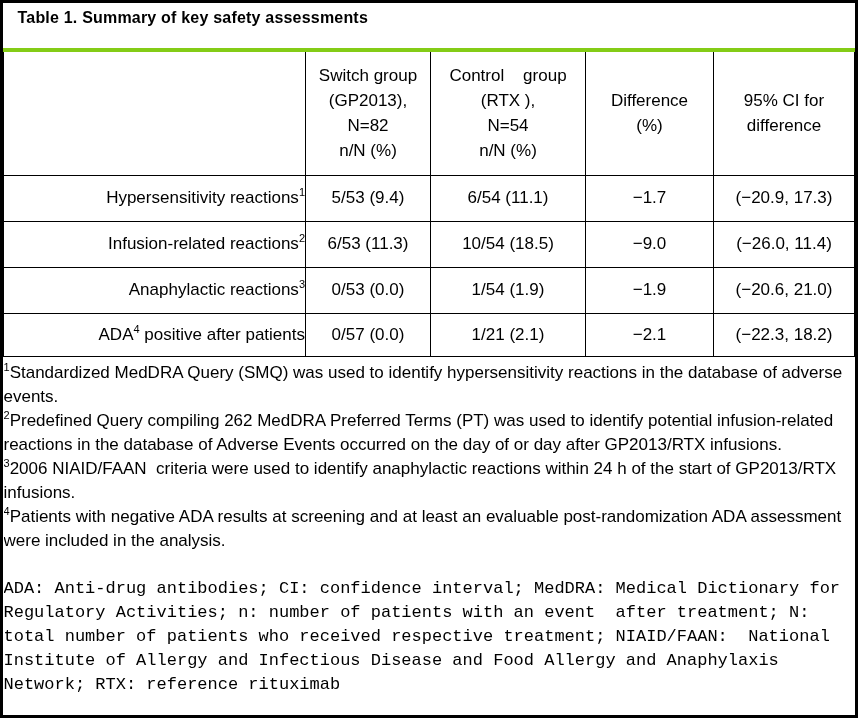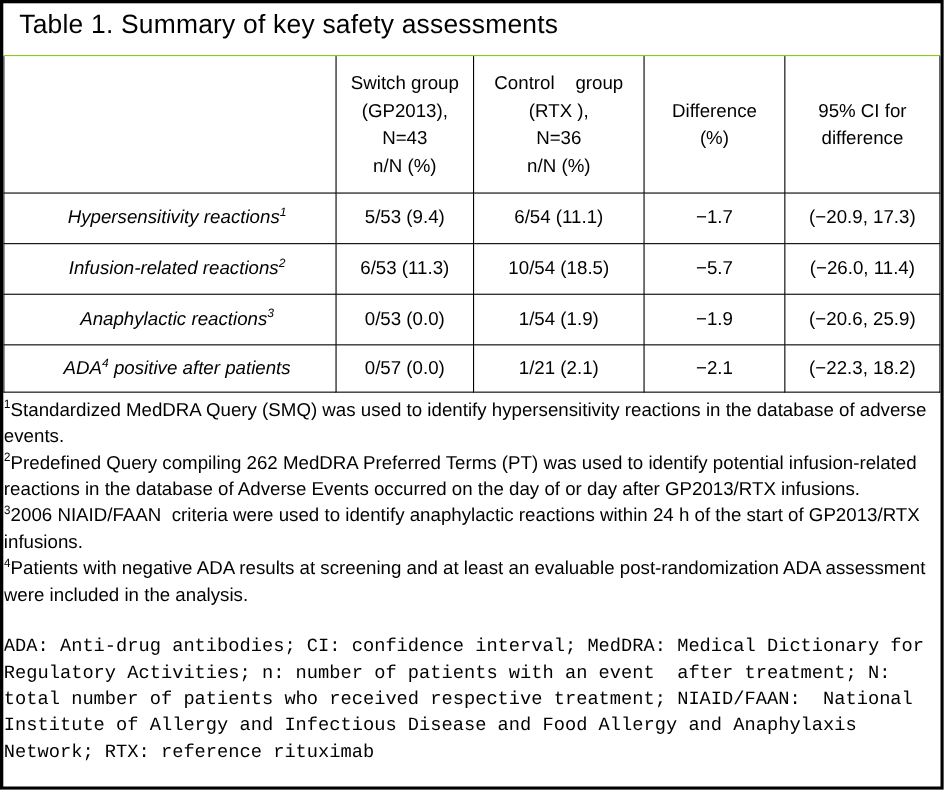--- a/index.html
+++ b/index.html
@@ -26,40 +26,39 @@
   table.safety td {
     border: 1px solid #000000;
     padding: 0;
     font-size: 17px;
     vertical-align: middle;
     overflow: hidden;
   }
   tr.title-row { height: 47px; }
   tr.title-row td {
     border: none;
-    border-bottom: 1px solid #84cc16;
-    font-size: 24px;
-    font-weight: normal;
+    border-bottom: 4px solid #84cc16;
+    font-size: 16px;
+    font-weight: bold;
     vertical-align: top;
     padding: 6px 10px 0 14px;
     letter-spacing: 0.2px;
   }
   tr.header-row { height: 125px; }
   tr.header-row td {
     text-align: center;
     line-height: 25px;
   }
   .prewrap { white-space: pre-wrap; }
   tr.data-row { height: 46px; }
   tr.data-row-last { height: 43px; }
   tr.data-row td, tr.data-row-last td { text-align: center; }
   tr.data-row td.label, tr.data-row-last td.label {
-    text-align: center;
+    text-align: right;
     padding-left: 13px;
-    font-style: italic;
   }
   sup {
     font-size: 11px;
     line-height: 0;
   }
   tr.footer-row td {
     border: none;
     border-top: 1px solid #a21caf;
     vertical-align: top;
     padding: 4px 8px 0 0;
@@ -83,54 +82,54 @@
     </colgroup>
     <tbody>
       <tr class="title-row">
         <td colspan="5">Table 1. Summary of key safety assessments</td>
       </tr>
 
       <tr class="header-row">
         <td></td>
         <td class="prewrap">Switch group
 (GP2013),
-N=43
+N=82
 n/N (%)</td>
         <td class="prewrap">Control    group
 (RTX ),
-N=36
+N=54
 n/N (%)</td>
         <td class="prewrap">Difference
 (%)</td>
         <td class="prewrap">95% CI for
 difference</td>
       </tr>
 
       <tr class="data-row">
         <td class="label"><span>Hypersensitivity reactions</span><sup>1</sup><span></span></td>
         <td>5/53 (9.4)</td>
         <td>6/54 (11.1)</td>
         <td>−1.7</td>
         <td>(−20.9, 17.3)</td>
       </tr>
 
       <tr class="data-row">
         <td class="label"><span>Infusion-related reactions</span><sup>2</sup><span></span></td>
         <td>6/53 (11.3)</td>
         <td>10/54 (18.5)</td>
-        <td>−5.7</td>
+        <td>−9.0</td>
         <td>(−26.0, 11.4)</td>
       </tr>
 
       <tr class="data-row">
         <td class="label"><span>Anaphylactic reactions</span><sup>3</sup><span></span></td>
         <td>0/53 (0.0)</td>
         <td>1/54 (1.9)</td>
         <td>−1.9</td>
-        <td>(−20.6, 25.9)</td>
+        <td>(−20.6, 21.0)</td>
       </tr>
 
       <tr class="data-row-last">
         <td class="label"><span>ADA</span><sup>4</sup><span> positive after patients</span></td>
         <td>0/57 (0.0)</td>
         <td>1/21 (2.1)</td>
         <td>−2.1</td>
         <td>(−22.3, 18.2)</td>
       </tr>
 

